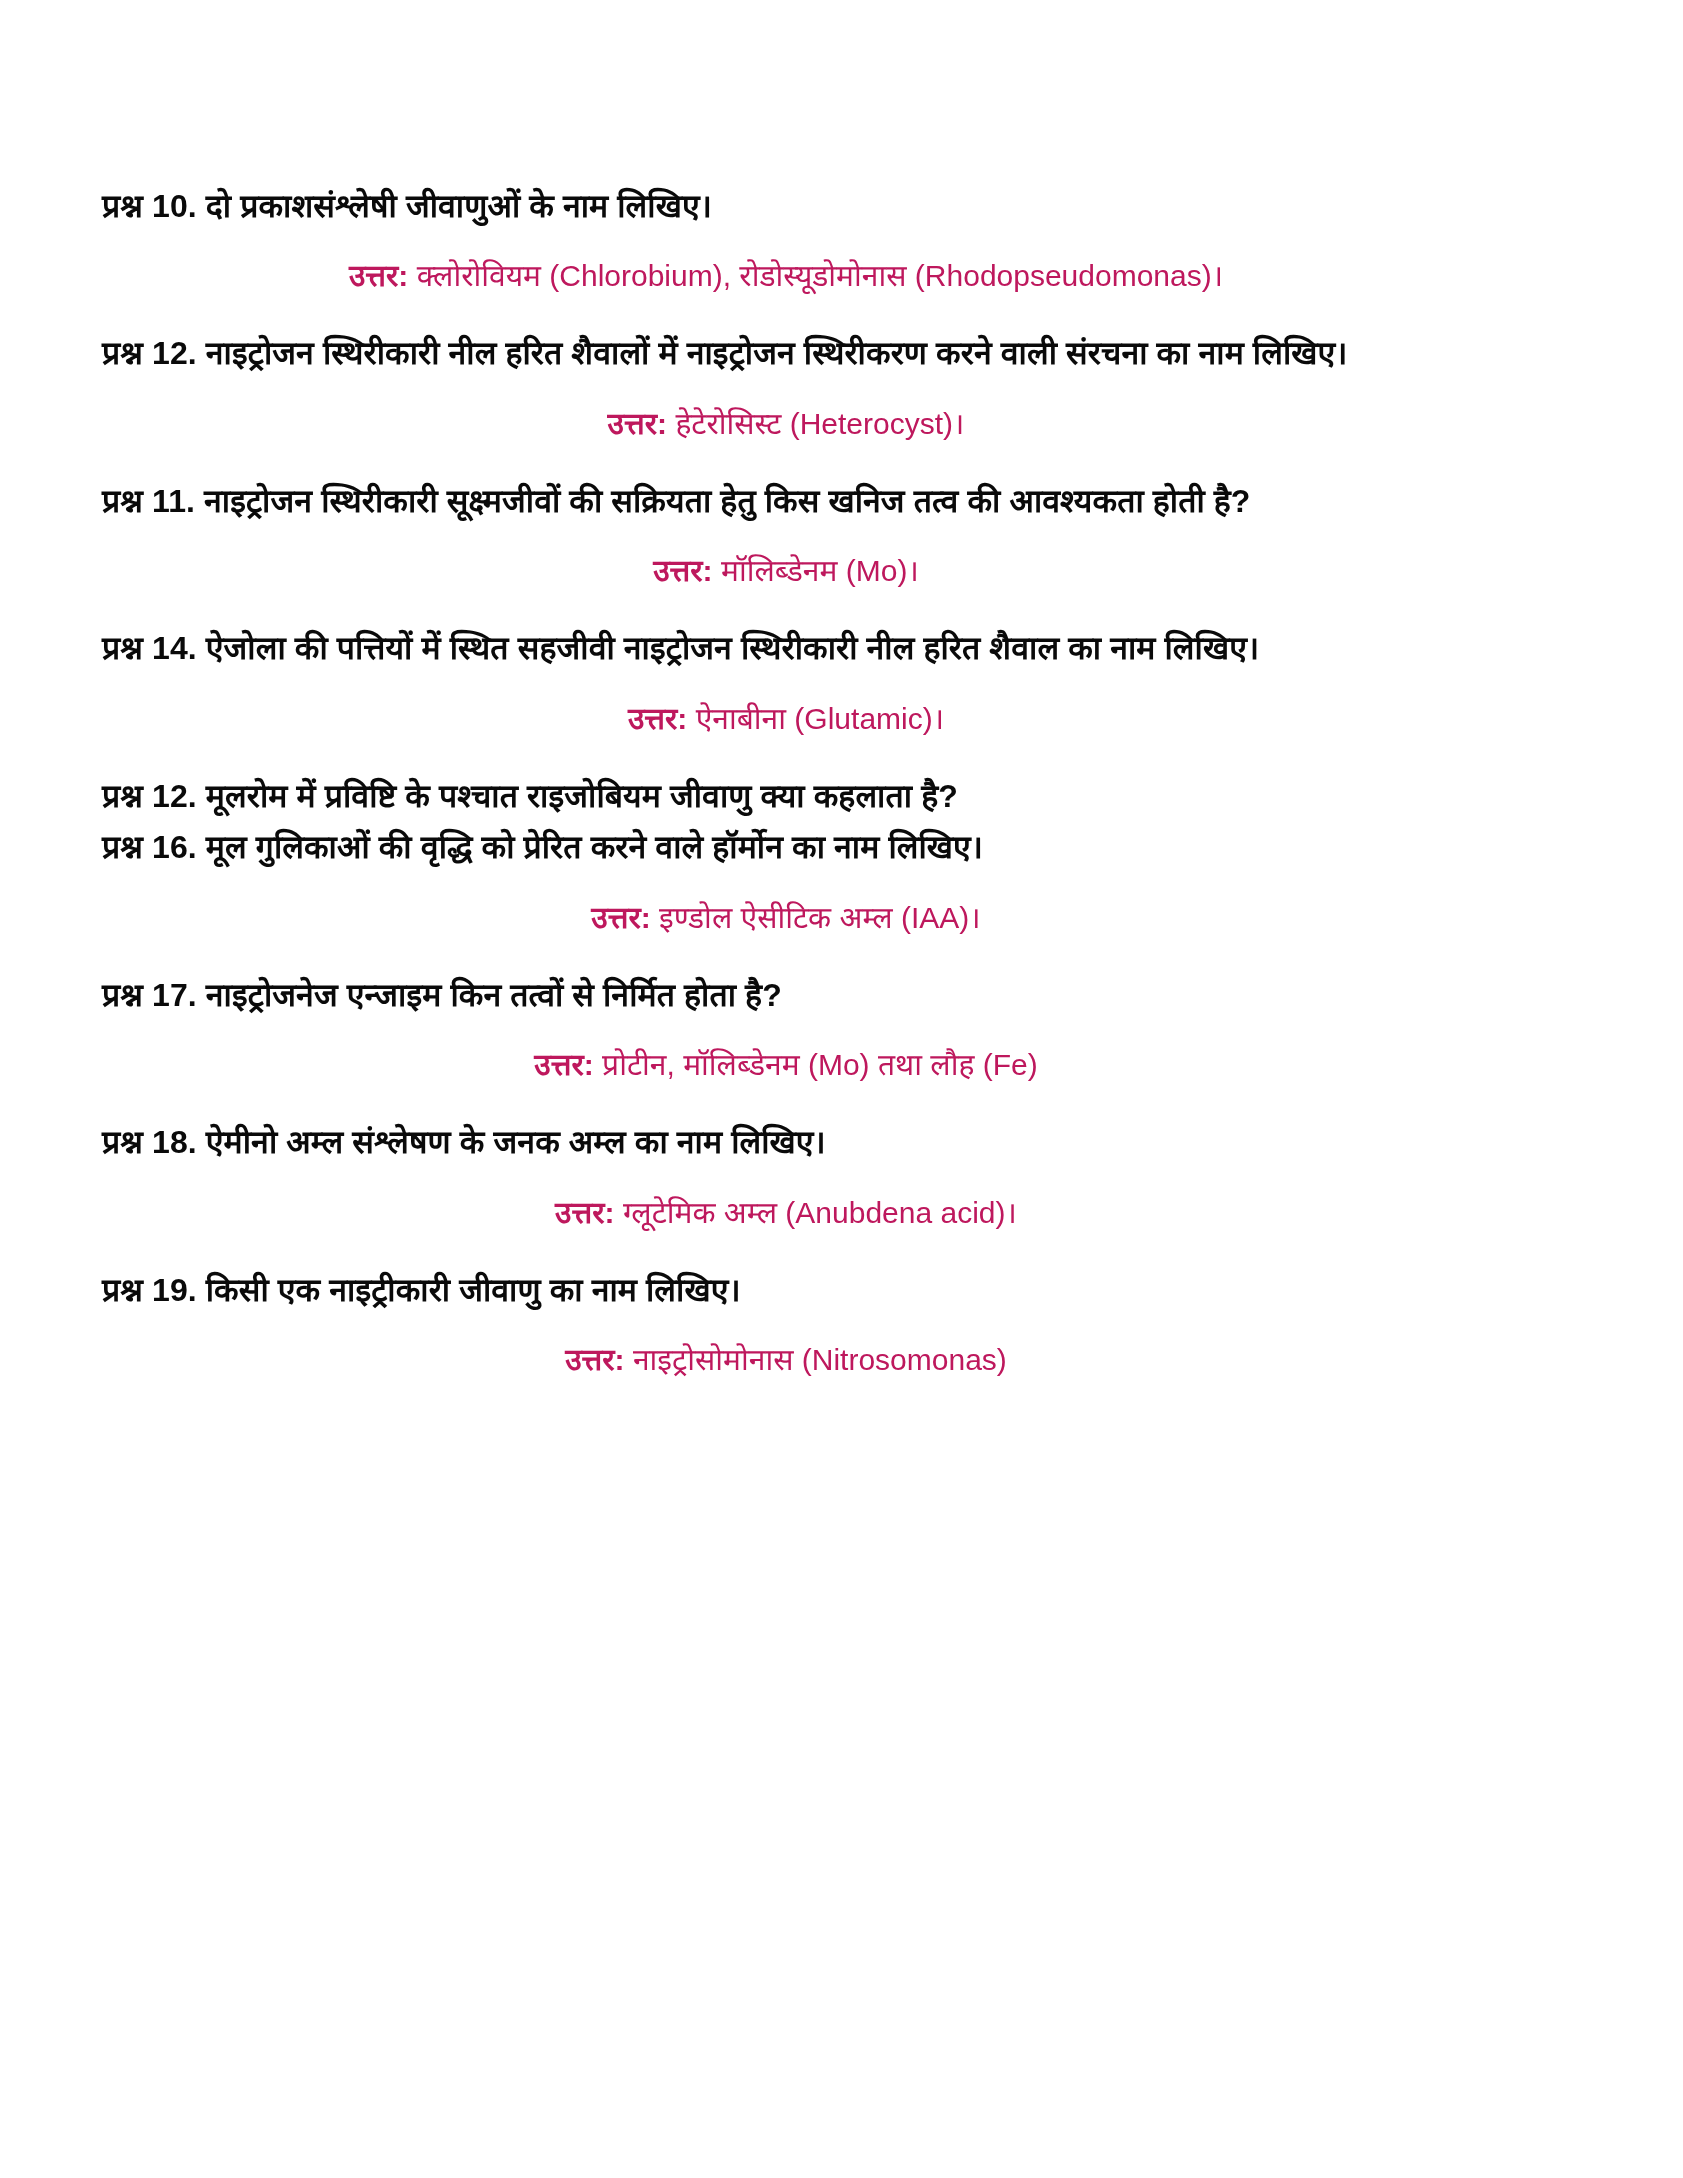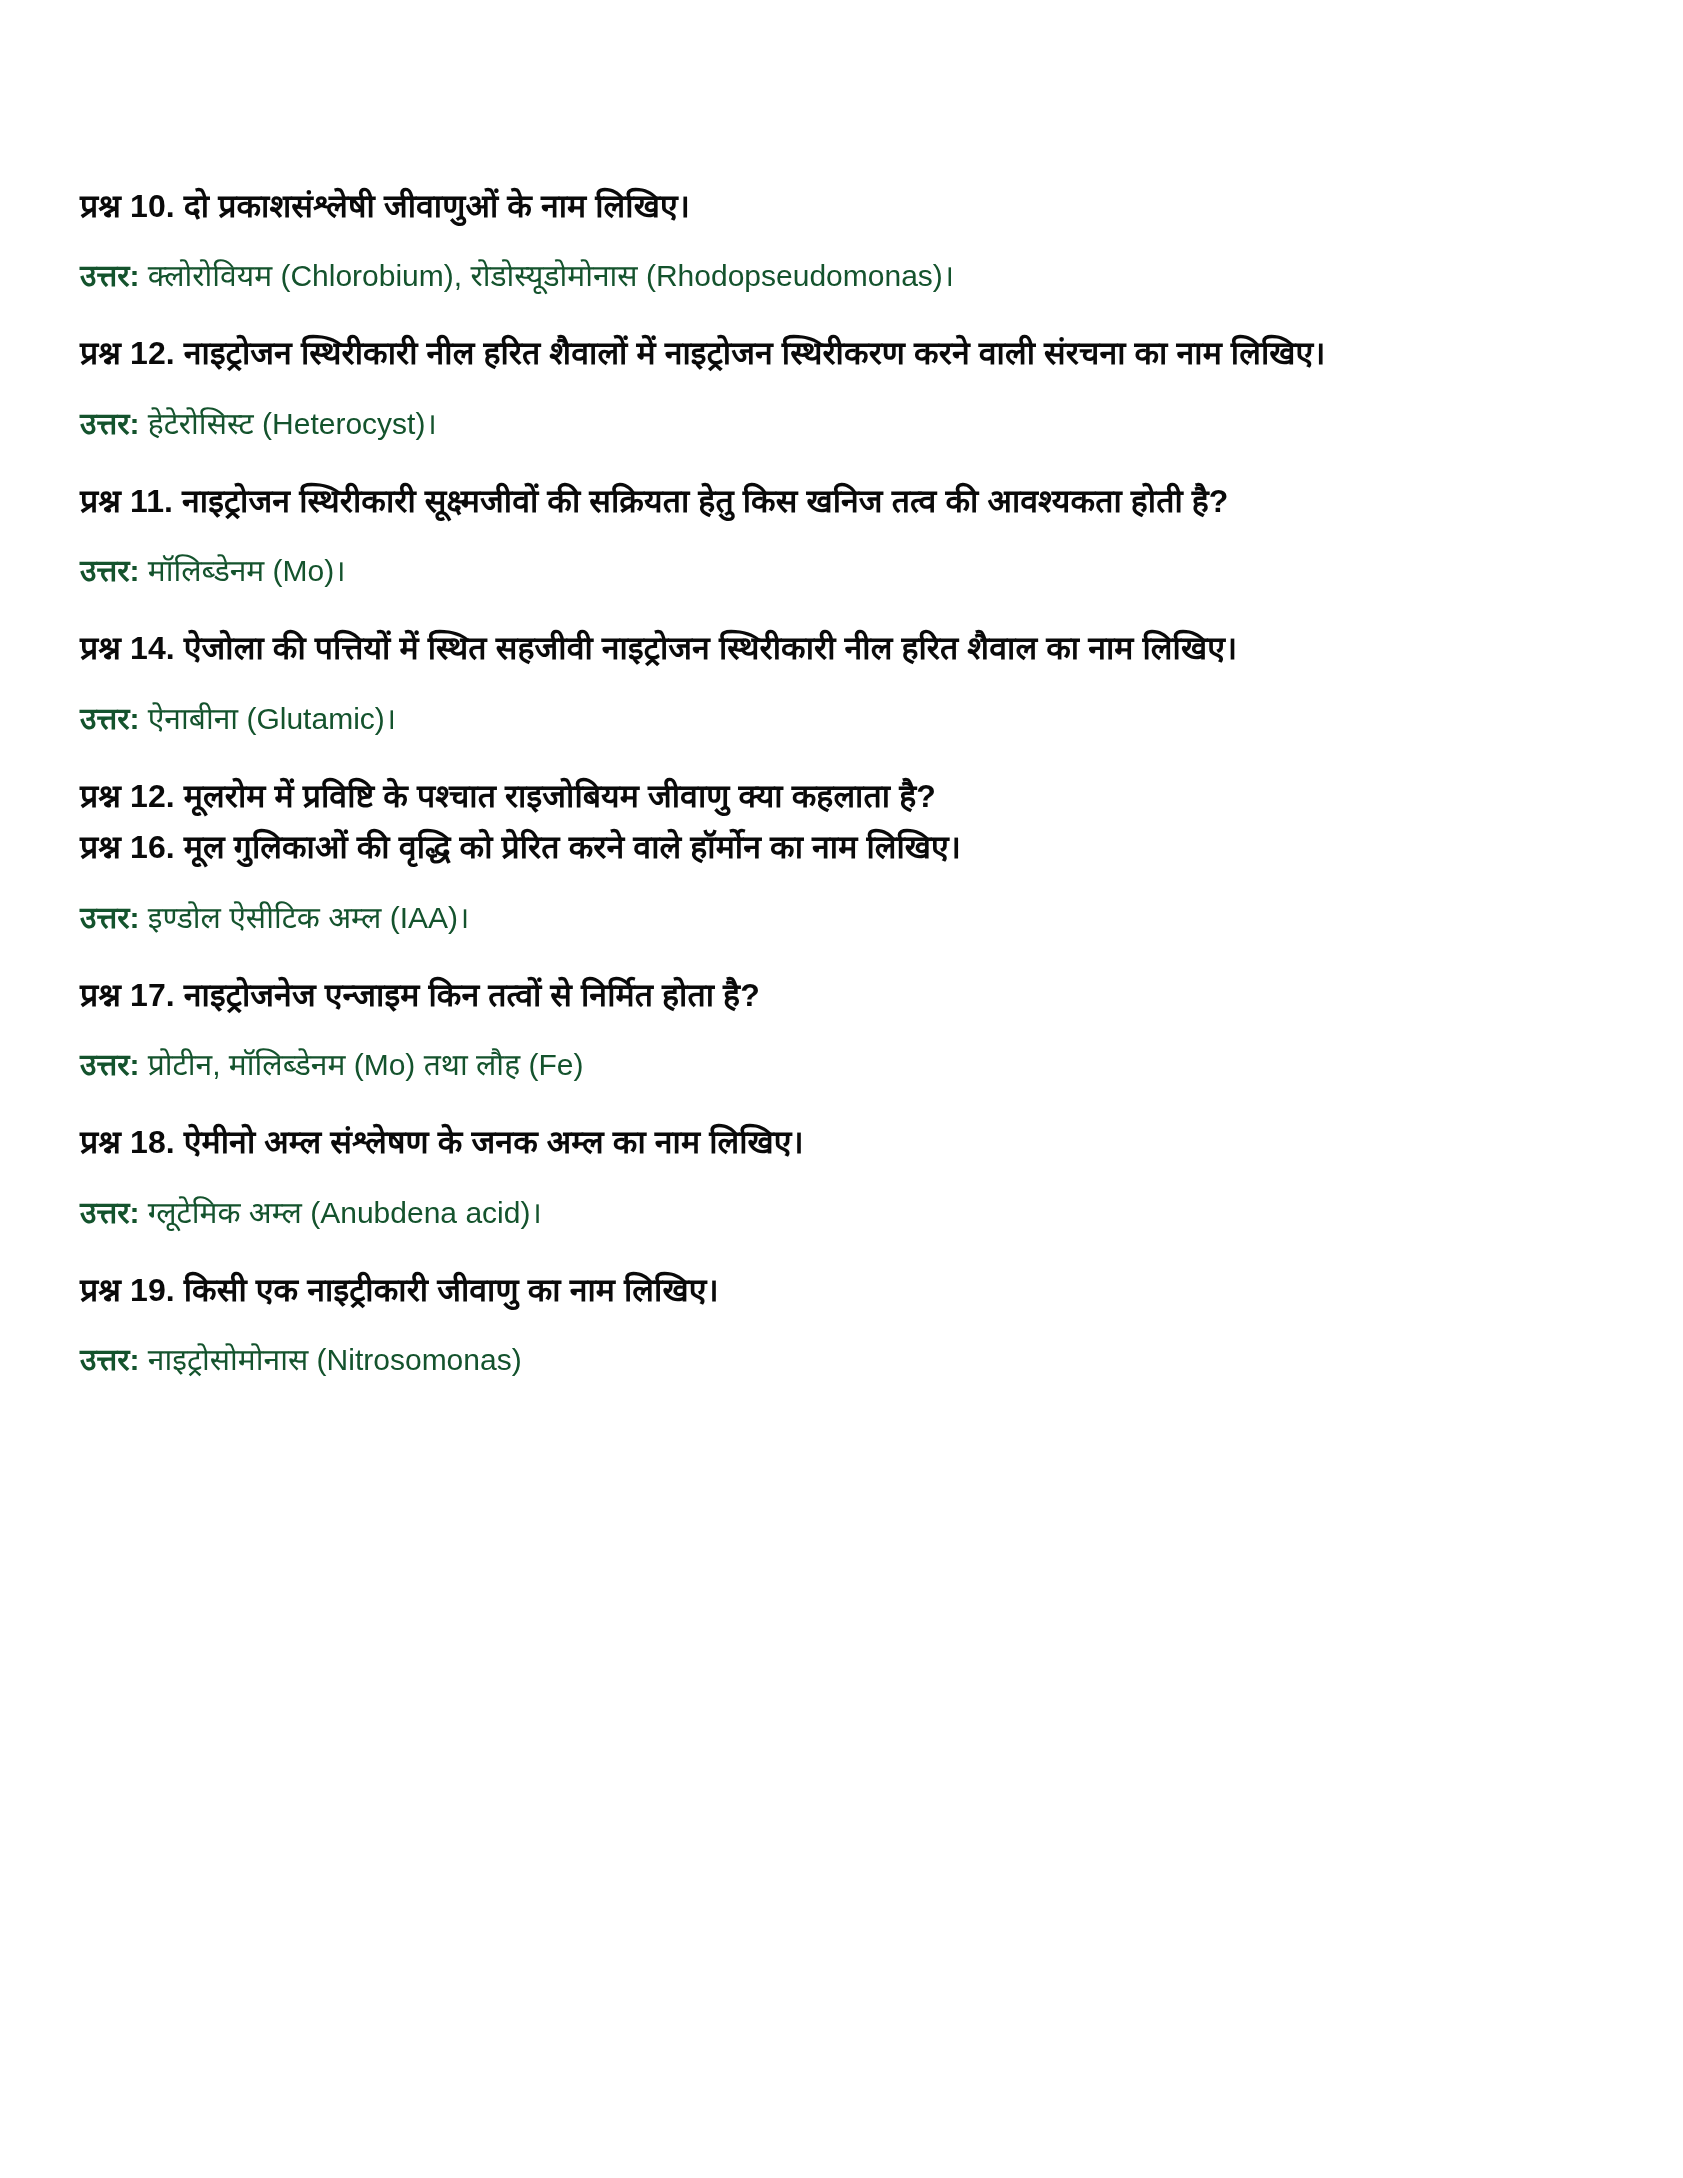--- a/index.html
+++ b/index.html
@@ -14,21 +14,21 @@
     font-family: "Liberation Sans", "DejaVu Sans", sans-serif;
     color: #000000;
     -webkit-font-smoothing: antialiased;
   }
   .page {
     position: relative;
     box-sizing: border-box;
     width: 1683px;
     height: 2178px;
     background: #ffffff;
-    padding: 184px 213px 119px 80px;
+    padding: 184px 213px 119px 102px;
   }
   .qa-list {
     display: block;
   }
   .qa-block {
     display: block;
   }
   .question {
     font-size: 32px;
     font-weight: bold;
@@ -36,22 +36,22 @@
     letter-spacing: 0.1px;
     margin: 0 0 6px 0;
     text-align: left;
     color: #0a0a0a;
   }
   .answer {
     font-size: 30px;
     font-weight: normal;
     line-height: 1.40;
     margin: 0 0 34px 0;
-    text-align: left;
-    color: #14532d;
+    text-align: center;
+    color: #be185d;
   }
   .answer .lead {
     font-weight: bold;
   }
   .qa-block:last-child .answer {
     margin-bottom: 8px;
   }
   
   .question + .answer {
     margin-top: 26px;

